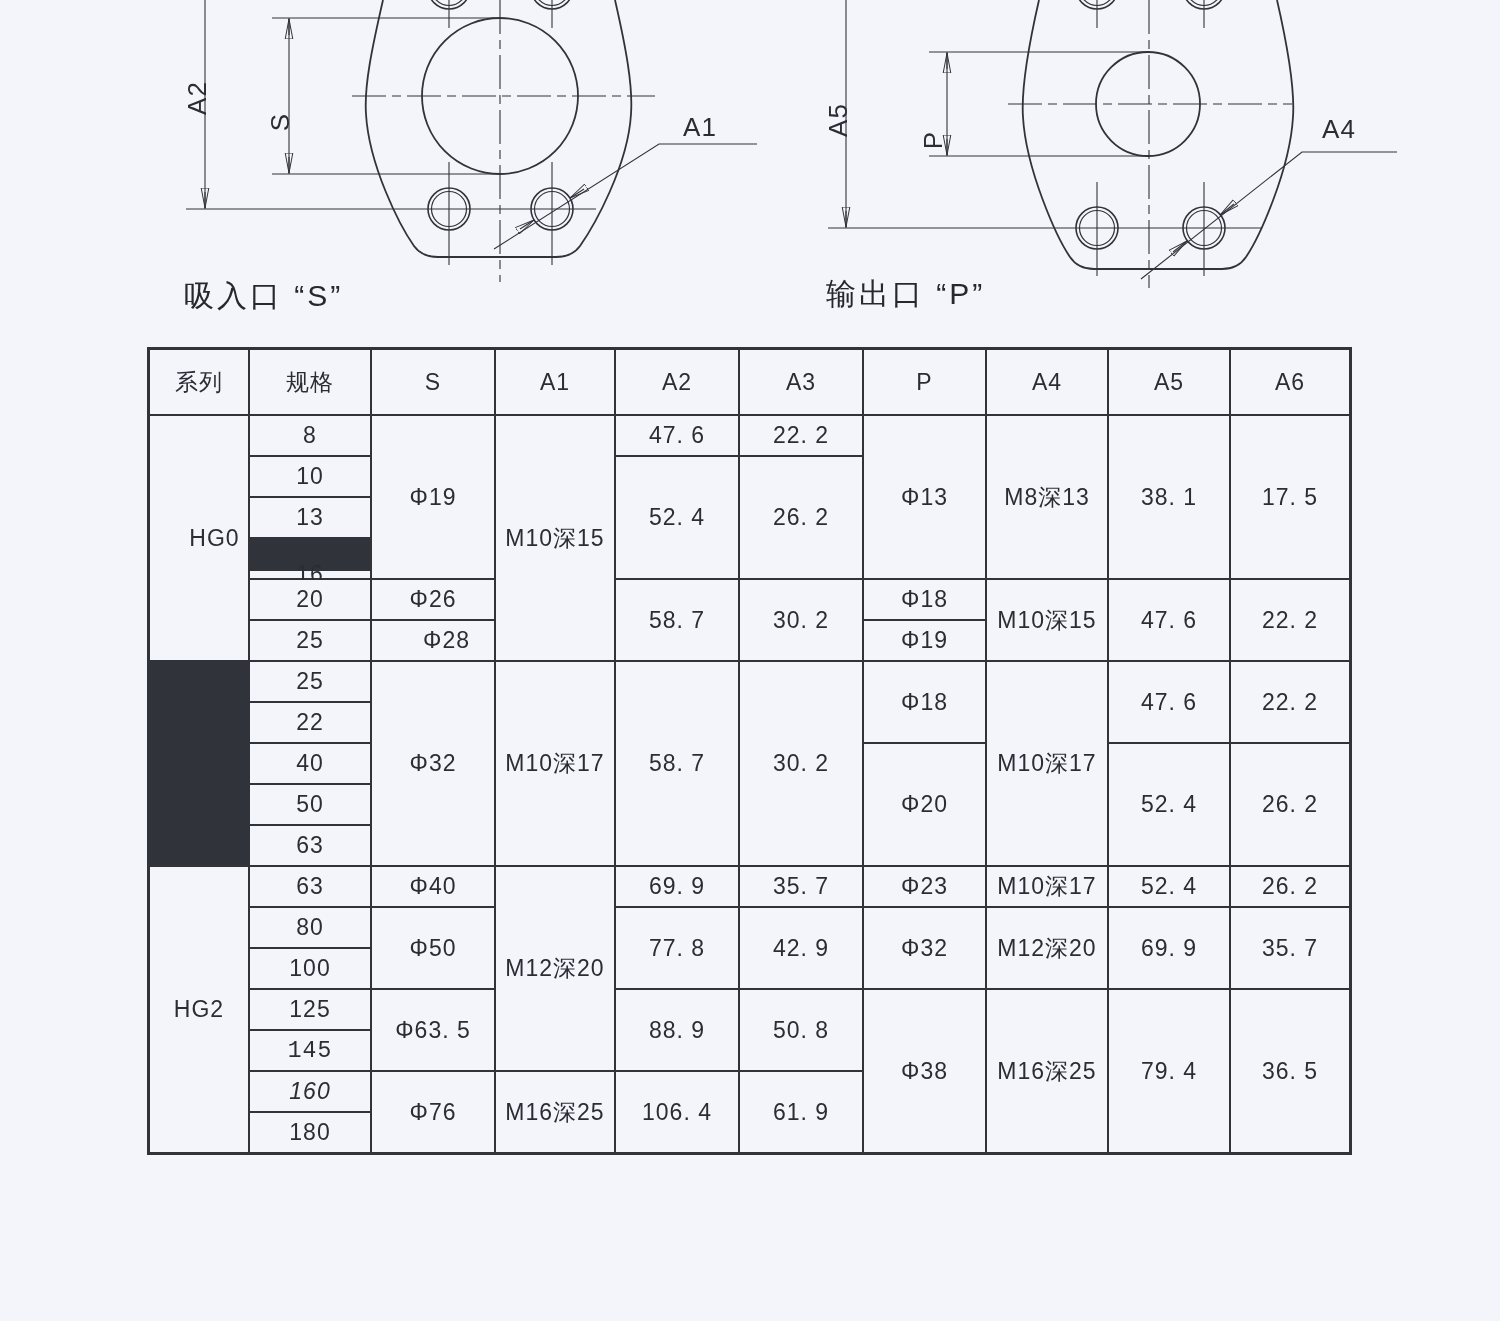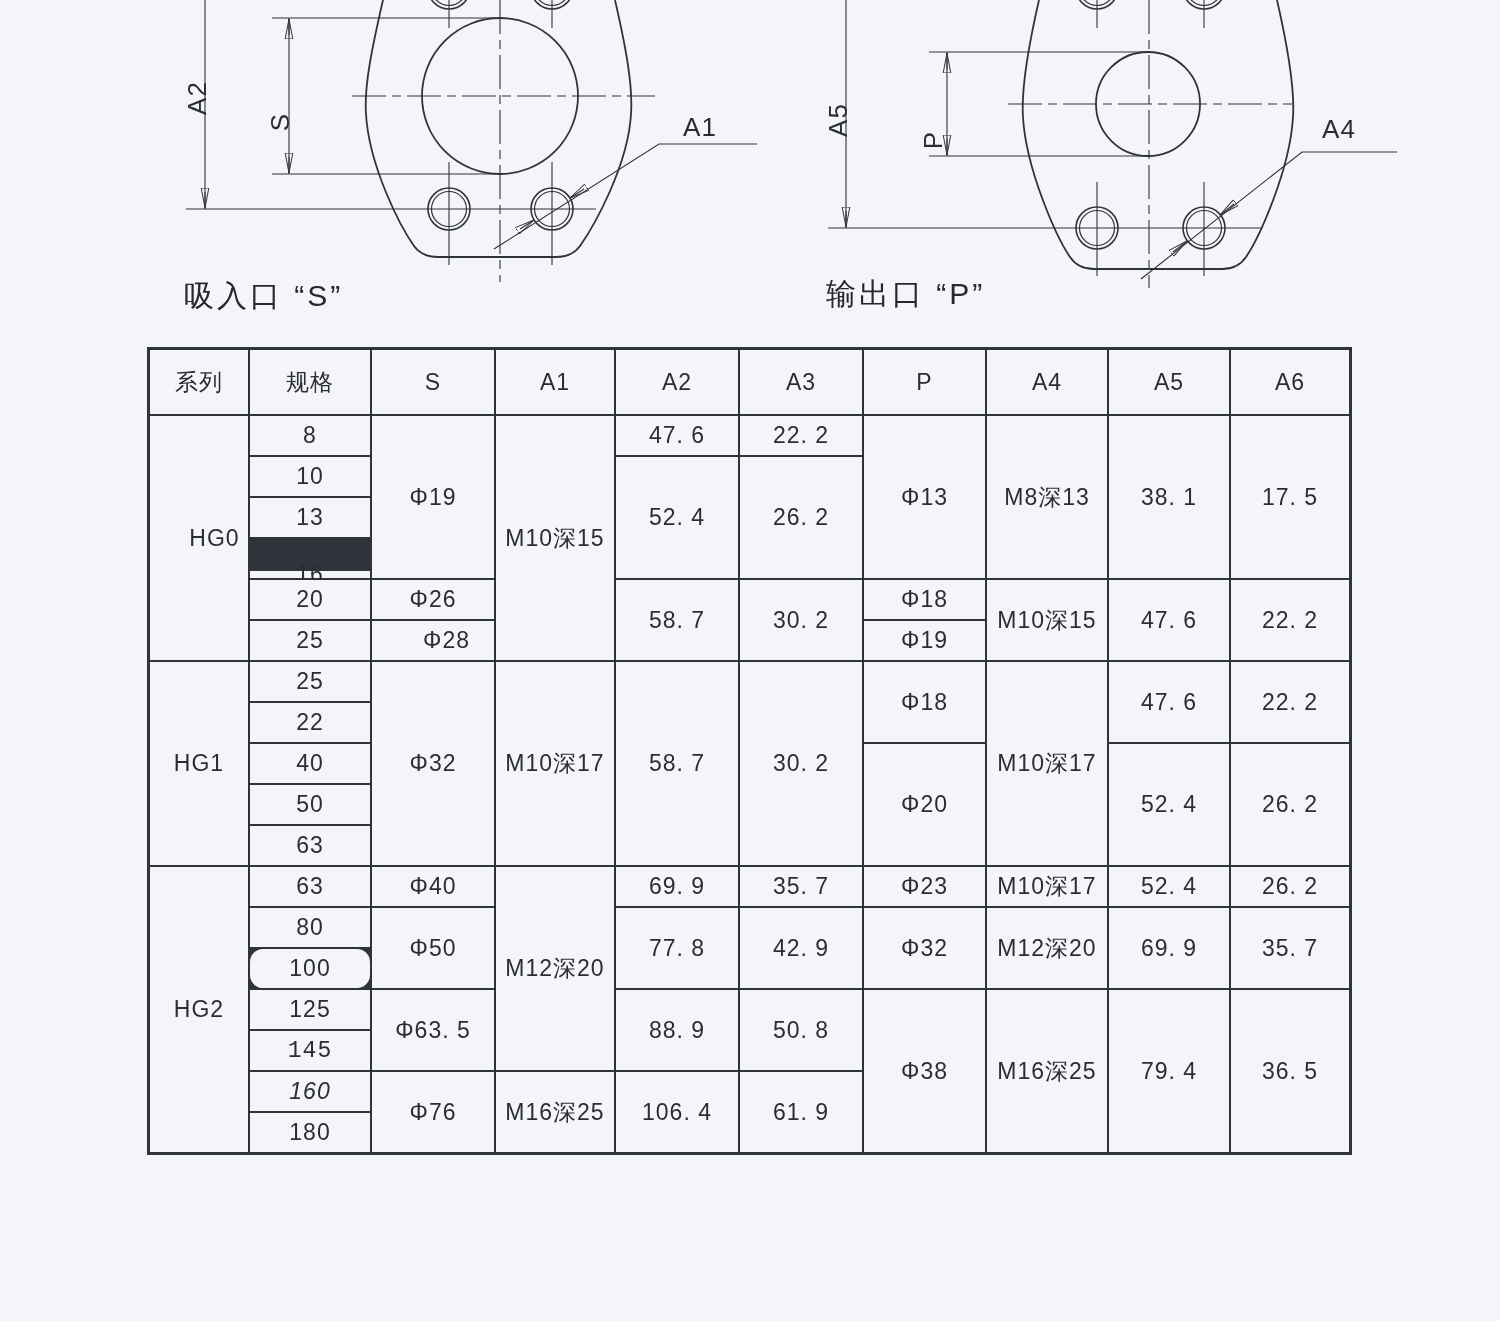--- a/index.html
+++ b/index.html
@@ -152,36 +152,35 @@
     <div class="cell header" style="grid-area: 1 / 2;">规格</div>
     <div class="cell header" style="grid-area: 1 / 3;">S</div>
     <div class="cell header" style="grid-area: 1 / 4;">A1</div>
     <div class="cell header" style="grid-area: 1 / 5;">A2</div>
     <div class="cell header" style="grid-area: 1 / 6;">A3</div>
     <div class="cell header" style="grid-area: 1 / 7;">P</div>
     <div class="cell header" style="grid-area: 1 / 8;">A4</div>
     <div class="cell header" style="grid-area: 1 / 9;">A5</div>
     <div class="cell header" style="grid-area: 1 / 10;">A6</div>
     <div class="cell" style="grid-area: 2 / 1 / span 6; padding-left: 31px;">HG0</div>
-    <div class="cell" style="grid-area: 8 / 1 / span 5;">HG1</div>
     <div class="cell" style="grid-area: 13 / 1 / span 7;">HG2</div>
     <div class="cell" style="grid-area: 2 / 2 / span 1;">8</div>
     <div class="cell" style="grid-area: 3 / 2 / span 1;">10</div>
     <div class="cell" style="grid-area: 4 / 2 / span 1;">13</div>
     <div class="cell" style="grid-area: 5 / 2 / span 1; margin-top: 32px;">16</div>
     <div class="cell" style="grid-area: 6 / 2 / span 1;">20</div>
     <div class="cell" style="grid-area: 7 / 2 / span 1;">25</div>
     <div class="cell" style="grid-area: 8 / 2 / span 1;">25</div>
     <div class="cell" style="grid-area: 9 / 2 / span 1;">22</div>
     <div class="cell" style="grid-area: 10 / 2 / span 1;">40</div>
     <div class="cell" style="grid-area: 11 / 2 / span 1;">50</div>
     <div class="cell" style="grid-area: 12 / 2 / span 1;">63</div>
     <div class="cell" style="grid-area: 13 / 2 / span 1;">63</div>
     <div class="cell" style="grid-area: 14 / 2 / span 1;">80</div>
-    <div class="cell" style="grid-area: 15 / 2 / span 1; border-radius: 13px;">100</div>
+    <div class="cell" style="grid-area: 15 / 2 / span 1;">100</div>
     <div class="cell" style="grid-area: 16 / 2 / span 1;">125</div>
     <div class="cell" style="grid-area: 17 / 2 / span 1; font-family: Liberation Mono, monospace;">145</div>
     <div class="cell" style="grid-area: 18 / 2 / span 1; font-style: italic;">160</div>
     <div class="cell" style="grid-area: 19 / 2 / span 1;">180</div>
     <div class="cell" style="grid-area: 2 / 3 / span 4;">Φ19</div>
     <div class="cell" style="grid-area: 6 / 3 / span 1;">Φ26</div>
     <div class="cell" style="grid-area: 7 / 3 / span 1; padding-left: 27px;">Φ28</div>
     <div class="cell" style="grid-area: 8 / 3 / span 5;">Φ32</div>
     <div class="cell" style="grid-area: 13 / 3 / span 1;">Φ40</div>
     <div class="cell" style="grid-area: 14 / 3 / span 2;">Φ50</div>

